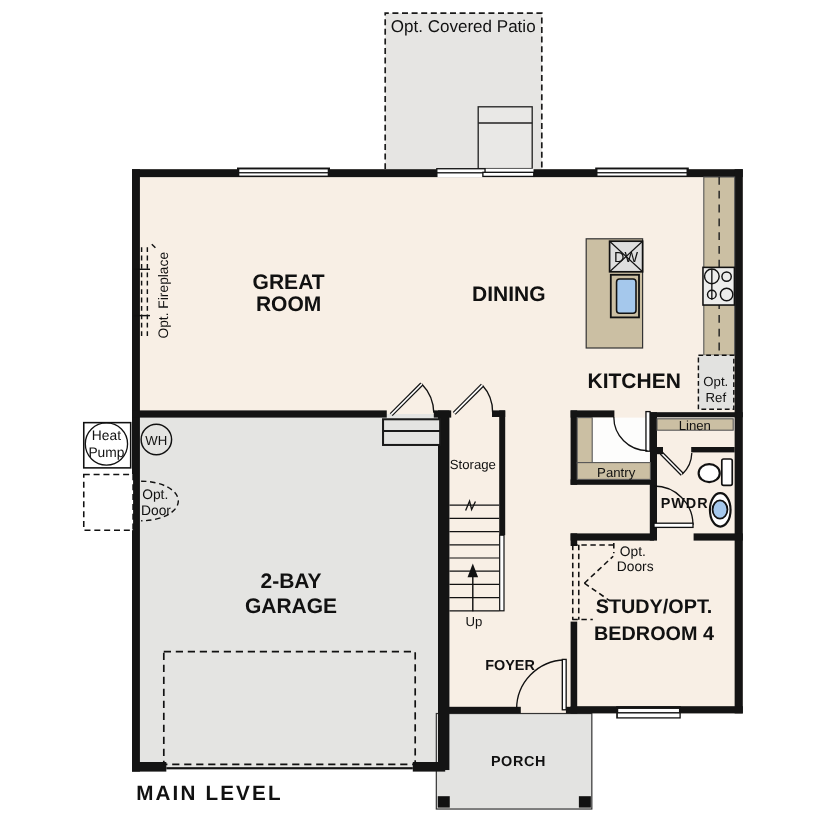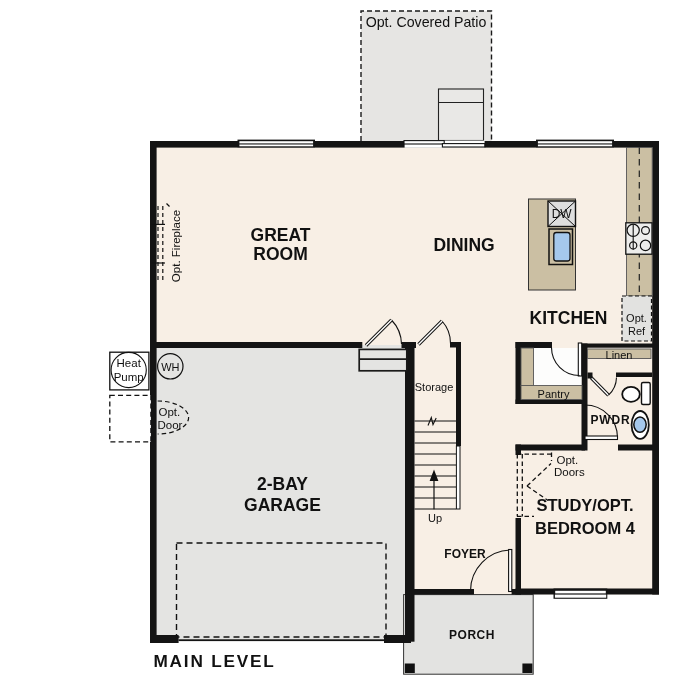--- a/index.html
+++ b/index.html
@@ -1,16 +1,16 @@
 <!DOCTYPE html>
 <html><head>
 <meta charset="utf-8">
 <style>
 html,body{margin:0;padding:0;background:#fff;-webkit-font-smoothing:antialiased;}
-#plan{width:558px;height:687px;position:relative;padding-left:40px;}
+#plan{width:558px;height:687px;position:relative;}
 text{font-family:"Liberation Sans",sans-serif;fill:#111;}
 .rm{font-weight:bold;font-size:17.5px;}
 .rs{font-weight:bold;font-size:12px;}
 .sm{font-size:11px;}
 .sm2{font-size:11.5px;}
 </style>
 </head>
 <body>
 <div id="plan">
 <svg width="687" height="687" viewBox="0 0 687 687" style="display:block">

